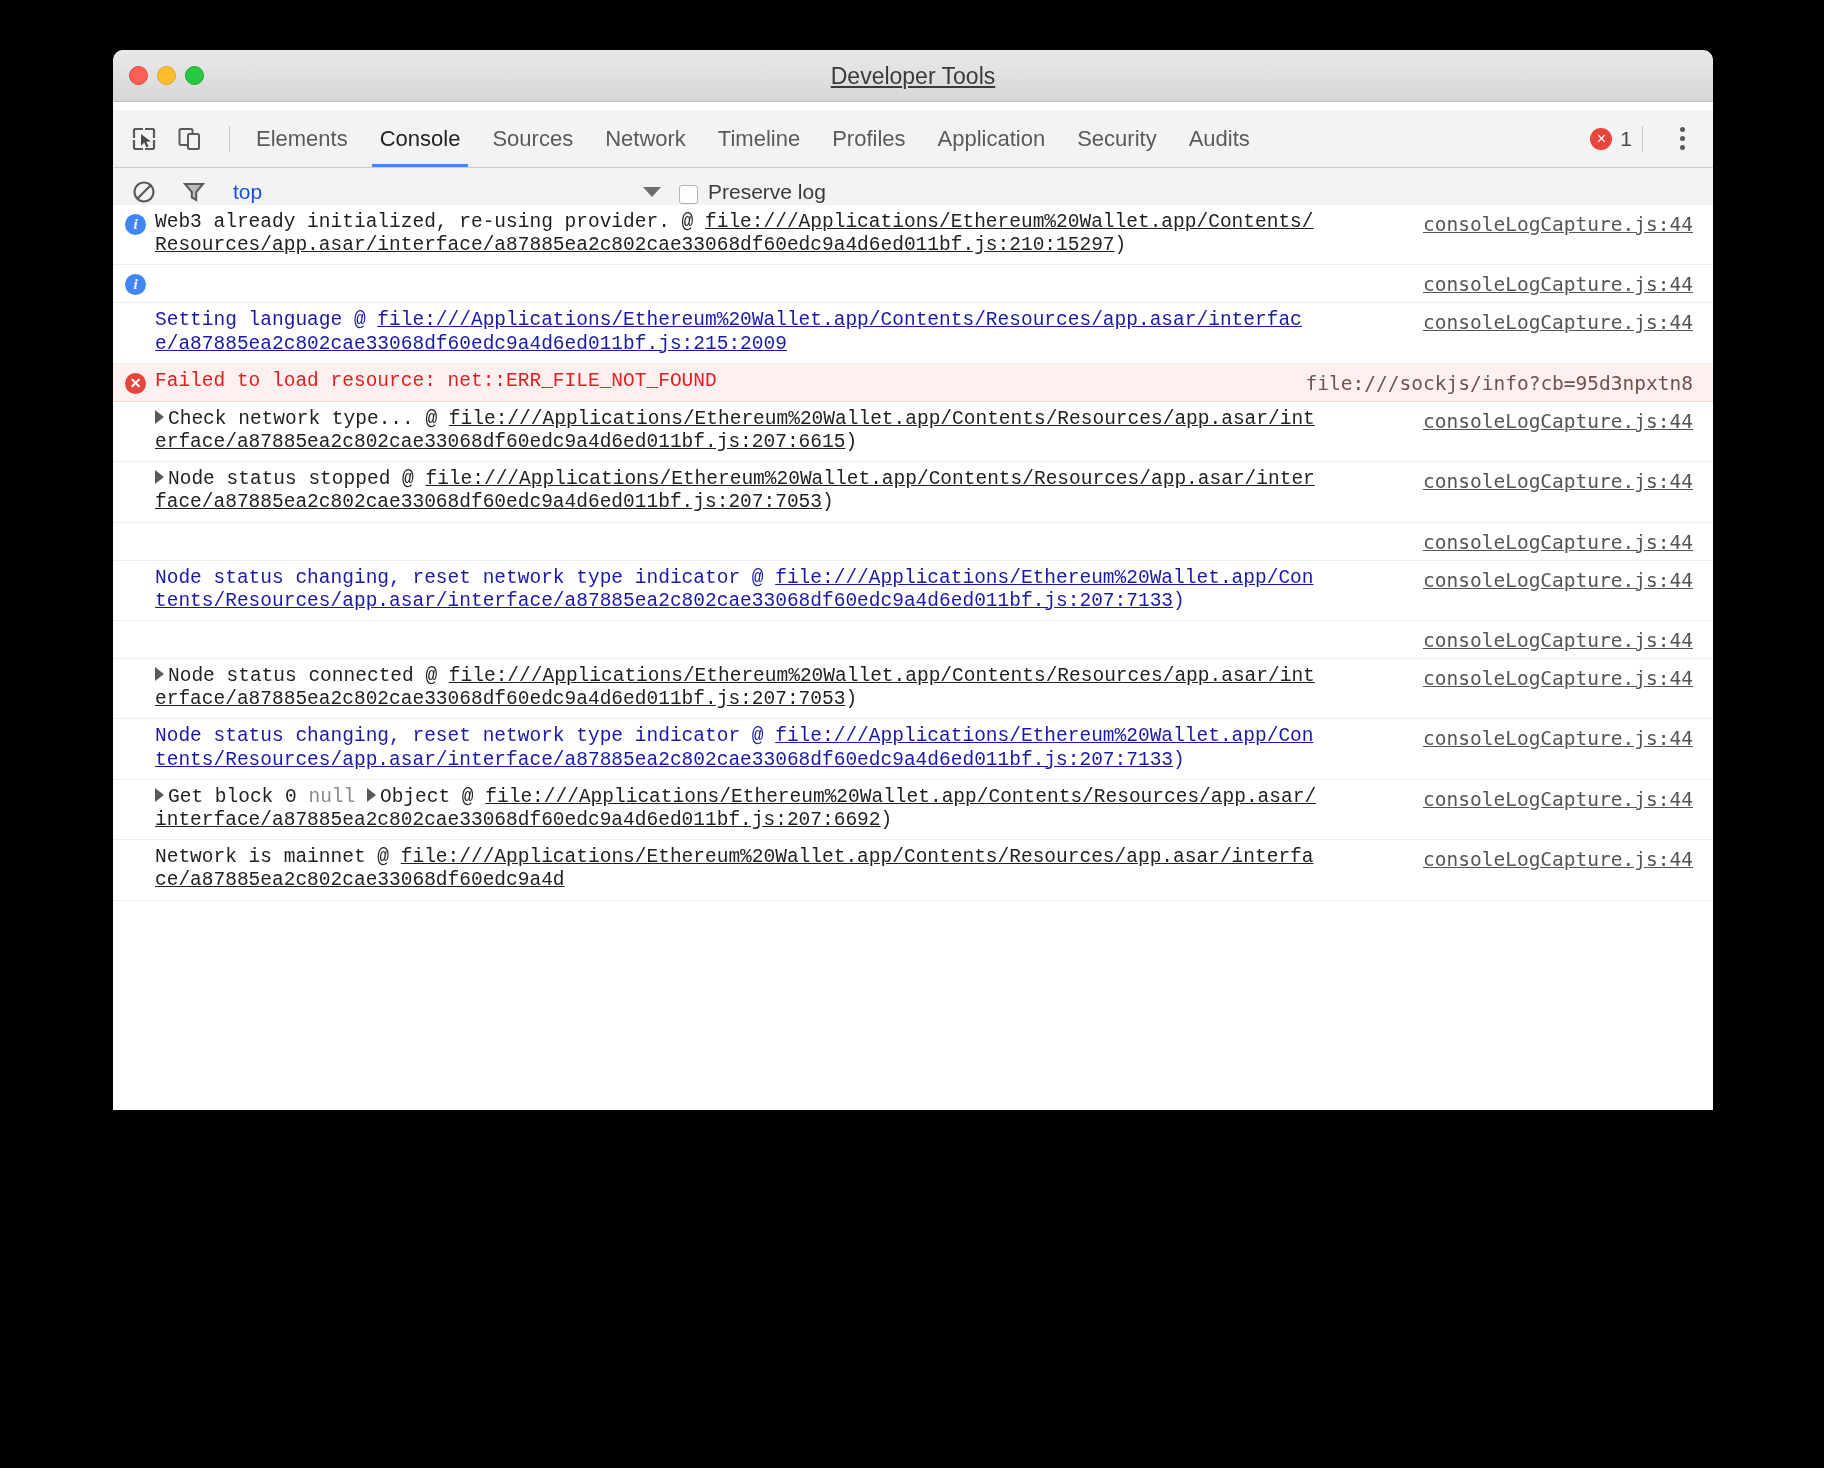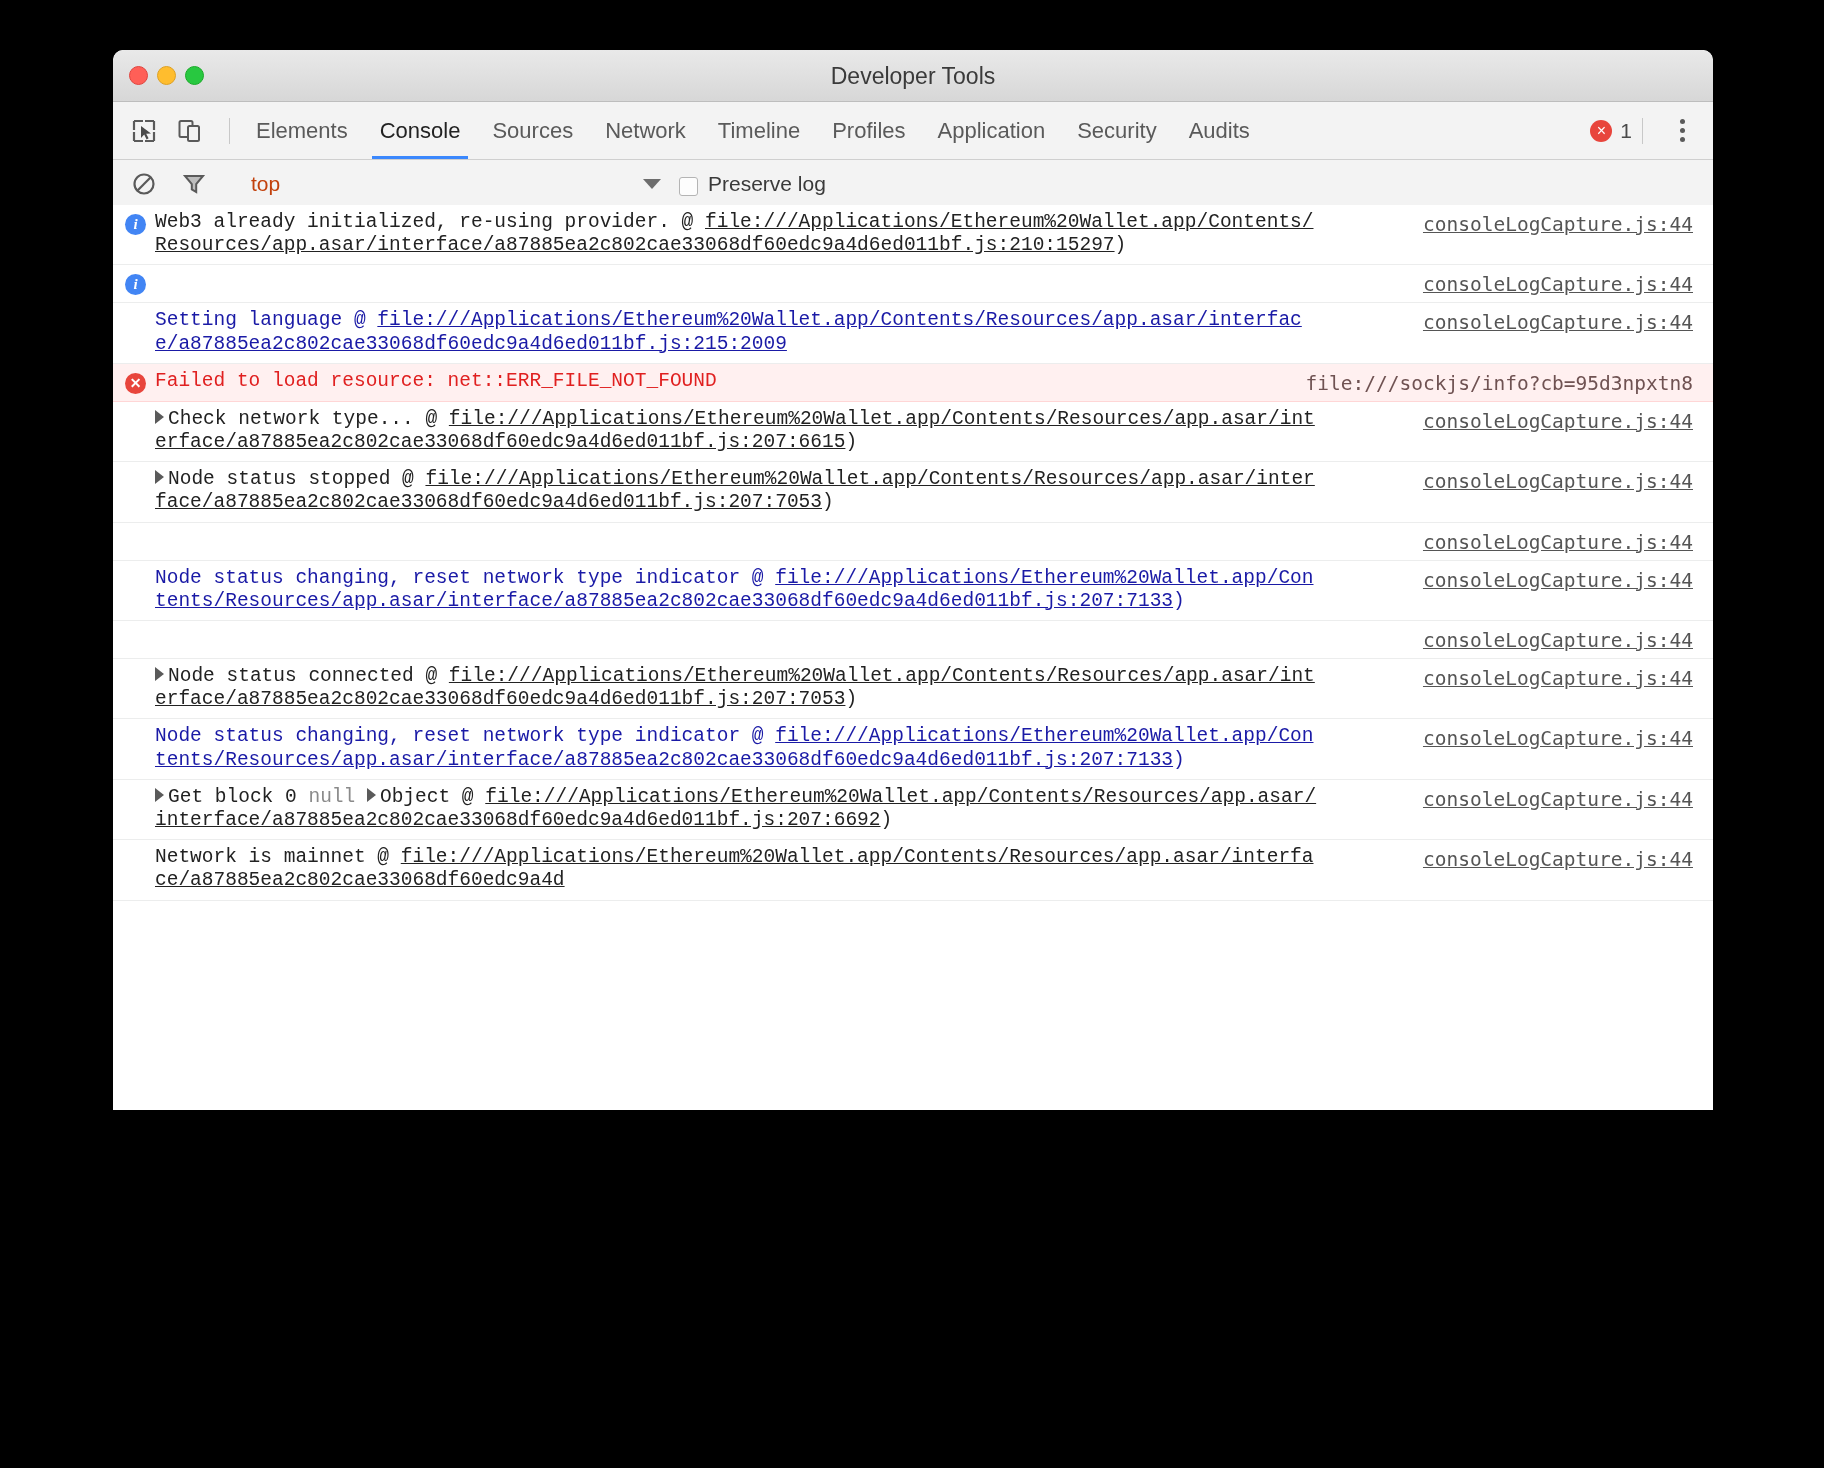--- a/index.html
+++ b/index.html
@@ -35,29 +35,30 @@
   }
   .light { width: 19px; height: 19px; border-radius: 50%; }
   .light.red    { background: #ff5f57; border: 0.5px solid #e0443e; }
   .light.yellow { background: #ffbd2e; border: 0.5px solid #dea123; }
   .light.green  { background: #28c840; border: 0.5px solid #1aab29; }
   #win-title {
     position: absolute; left: 0; right: 0; top: 13px;
     text-align: center;
     font-size: 23px; color: #3a3a3a;
     font-family: "Liberation Sans", sans-serif;
+    text-decoration: underline;
   }
 
   
   #tabbar {
     position: relative;
     height: 58px;
     background: #f3f3f3;
     border-bottom: 1px solid #cfcfcf;
-    display: flex; align-items: center;
+    display: flex; align-items: center; margin-top: 8px;
   }
   #tool-icons { display: flex; align-items: center; padding-left: 14px; gap: 12px; }
   .tool-btn {
     width: 34px; height: 34px;
     display: flex; align-items: center; justify-content: center;
     cursor: pointer;
   }
   .vsep { width: 1px; height: 26px; background: #c8c8c8; margin: 0 10px; }
   #tabs { display: flex; align-items: center; height: 100%; }
   .tab {
@@ -98,22 +99,22 @@
     position: relative;
     height: 48px;
     background: #f3f3f3;
     border-bottom: 1px solid #cfcfcf;
     display: flex; align-items: center;
     padding-left: 14px;
     gap: 16px;
   }
   #ctx-label {
     font-family: "Liberation Sans", sans-serif;
-    font-size: 21px; color: #c2410c;
-    margin-left: 24px;
+    font-size: 21px; color: #1d4ed8;
+    margin-left: 6px;
   }
   #ctx-arrow {
     position: absolute; left: 530px; top: 50%; transform: translateY(-50%);
     width: 0; height: 0;
     border-left: 9px solid transparent;
     border-right: 9px solid transparent;
     border-top: 10px solid #6d6d6d;
     cursor: pointer;
   }
   #preserve-wrap {

